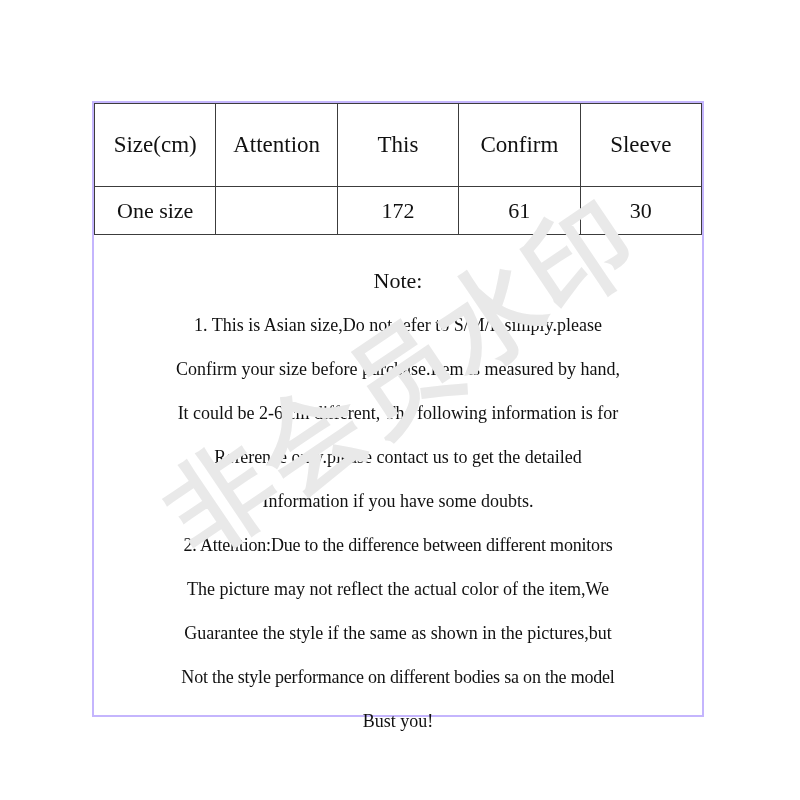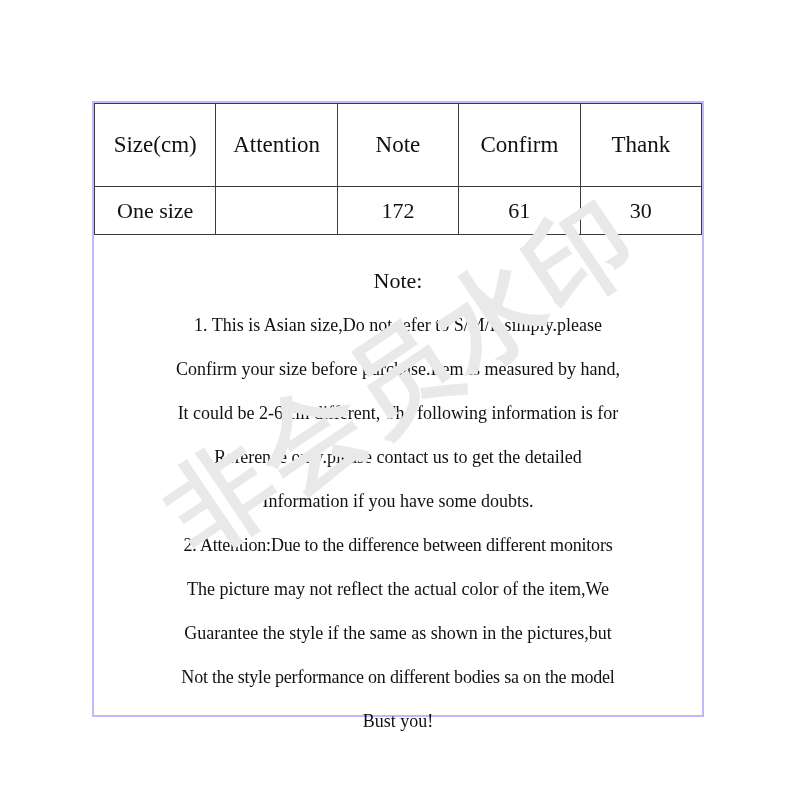--- a/index.html
+++ b/index.html
@@ -110,23 +110,23 @@
 <div id="watermark-layer">
   <div class="watermark-text">非会员水印</div>
 </div>
 
 <div id="size-chart">
   <table class="size-table">
     <thead>
       <tr>
         <th>Size(cm)</th>
         <th>Attention</th>
-        <th>Note</th>
+        <th>This</th>
         <th>Confirm</th>
-        <th>Thank</th>
+        <th>Sleeve</th>
       </tr>
     </thead>
     <tbody>
       <tr>
         <td class="data-cell">One size</td>
         <td class="data-cell"></td>
         <td class="data-cell">172</td>
         <td class="data-cell">61</td>
         <td class="data-cell">30</td>
       </tr>

